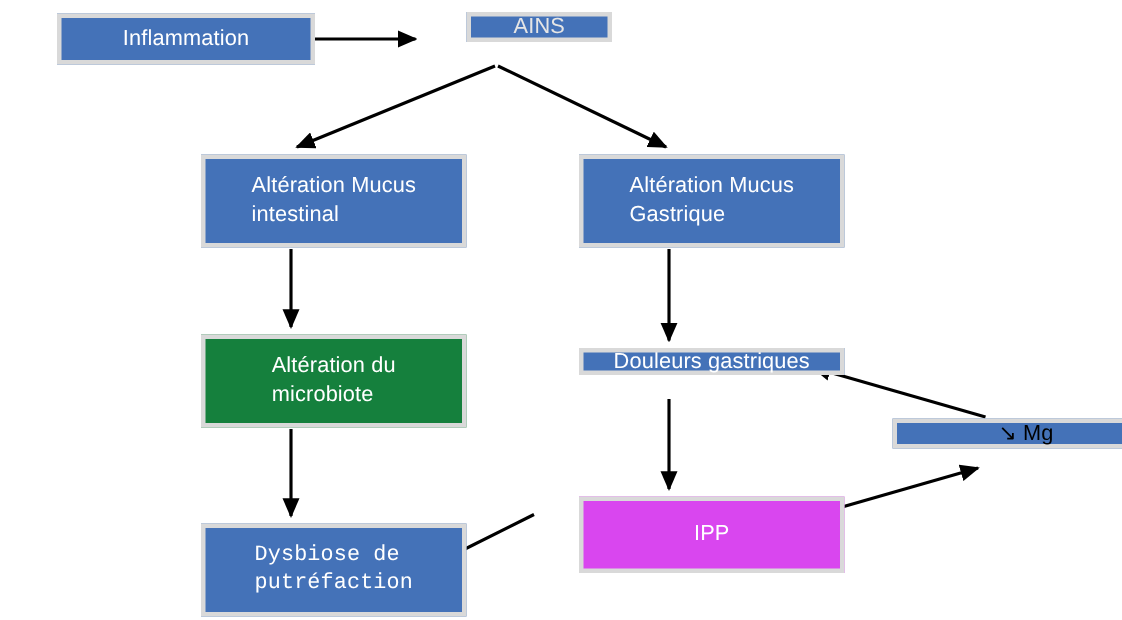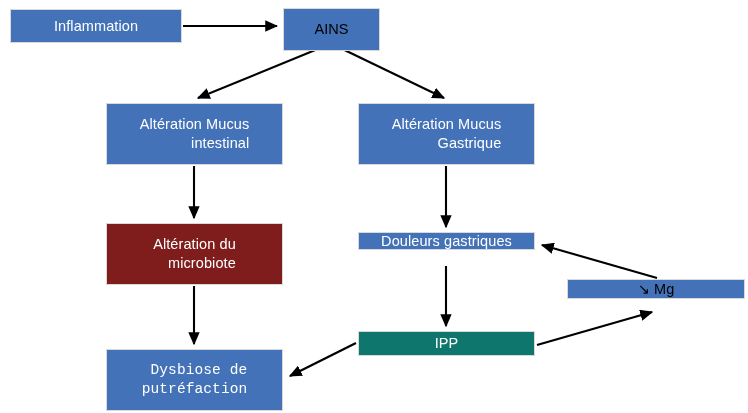--- a/index.html
+++ b/index.html
@@ -12,31 +12,32 @@
     width: 748px;
     height: 413px;
     background: #ffffff;
     overflow: hidden;
     font-family: "Liberation Sans", sans-serif;
   }
   .node {
     position: absolute;
     box-sizing: border-box;
     background: #4472B8;
-    border: 1px solid #fca5a5;
+    border: 3px solid #fca5a5;
     color: #ffffff;
     display: flex;
     align-items: center;
     justify-content: center;
-    text-align: right;
+    text-align: left;
     font-size: 14.5px;
     line-height: 1.28;
     letter-spacing: 0.1px;
     white-space: pre-line;
     user-select: none;
+    margin-left: 28px;
   }
   #edges {
     position: absolute;
     left: 0;
     top: 0;
     width: 748px;
     height: 413px;
     pointer-events: none;
   }
   .edge-line {
@@ -72,26 +73,26 @@
     <line class="edge-line" x1="446" y1="266" x2="446" y2="326" marker-end="url(#arrowhead)"></line>
 
     <line class="edge-line" x1="356" y1="343" x2="290" y2="376" marker-end="url(#arrowhead)"></line>
 
     <line class="edge-line" x1="537" y1="345" x2="652" y2="312" marker-end="url(#arrowhead)"></line>
 
     <line class="edge-line" x1="657" y1="278" x2="542" y2="245" marker-end="url(#arrowhead)"></line>
   </svg>
 
   <div class="node" style="left: 10px; top: 9px; width: 172px; height: 34px; background: rgb(68, 114, 184); border-color: rgb(217, 217, 217); color: rgb(255, 255, 255);">Inflammation</div>
-  <div class="node" style="left: 283px; top: 8px; width: 97px; height: 43px; background: rgb(68, 114, 184); border-color: rgb(217, 217, 217); color: #000000;">AINS</div>
+  <div class="node" style="left: 283px; top: 8px; width: 97px; height: 20px; background: rgb(68, 114, 184); border-color: rgb(217, 217, 217); color: #e5e5e5;">AINS</div>
   <div class="node" style="left: 106px; top: 103px; width: 177px; height: 62px; background: rgb(68, 114, 184); border-color: rgb(217, 217, 217); color: rgb(255, 255, 255);">Altération Mucus
 intestinal</div>
   <div class="node" style="left: 358px; top: 103px; width: 177px; height: 62px; background: rgb(68, 114, 184); border-color: rgb(217, 217, 217); color: rgb(255, 255, 255);">Altération Mucus
 Gastrique</div>
-  <div class="node" style="left: 106px; top: 223px; width: 177px; height: 62px; background: #7f1d1d; border-color: rgb(217, 217, 217); color: rgb(255, 255, 255);">Altération du
+  <div class="node" style="left: 106px; top: 223px; width: 177px; height: 62px; background: #15803d; border-color: rgb(217, 217, 217); color: rgb(255, 255, 255);">Altération du
 microbiote</div>
   <div class="node" style="left: 358px; top: 232px; width: 177px; height: 18px; background: rgb(68, 114, 184); border-color: rgb(217, 217, 217); color: rgb(255, 255, 255);">Douleurs gastriques</div>
   <div class="node" style="left: 567px; top: 279px; width: 178px; height: 20px; background: rgb(68, 114, 184); border-color: rgb(217, 217, 217); color: #000000;">↘ Mg</div>
-  <div class="node" style="left: 358px; top: 331px; width: 177px; height: 25px; background: #0f766e; border-color: rgb(217, 217, 217); color: rgb(255, 255, 255);">IPP</div>
+  <div class="node" style="left: 358px; top: 331px; width: 177px; height: 51px; background: #d946ef; border-color: rgb(217, 217, 217); color: rgb(255, 255, 255);">IPP</div>
   <div class="node" style="left: 106px; top: 349px; width: 177px; height: 62px; background: rgb(68, 114, 184); border-color: rgb(217, 217, 217); color: rgb(255, 255, 255); font-family: Liberation Mono, monospace;">Dysbiose de
 putréfaction</div>
 
 </div>
 
 </body></html>

